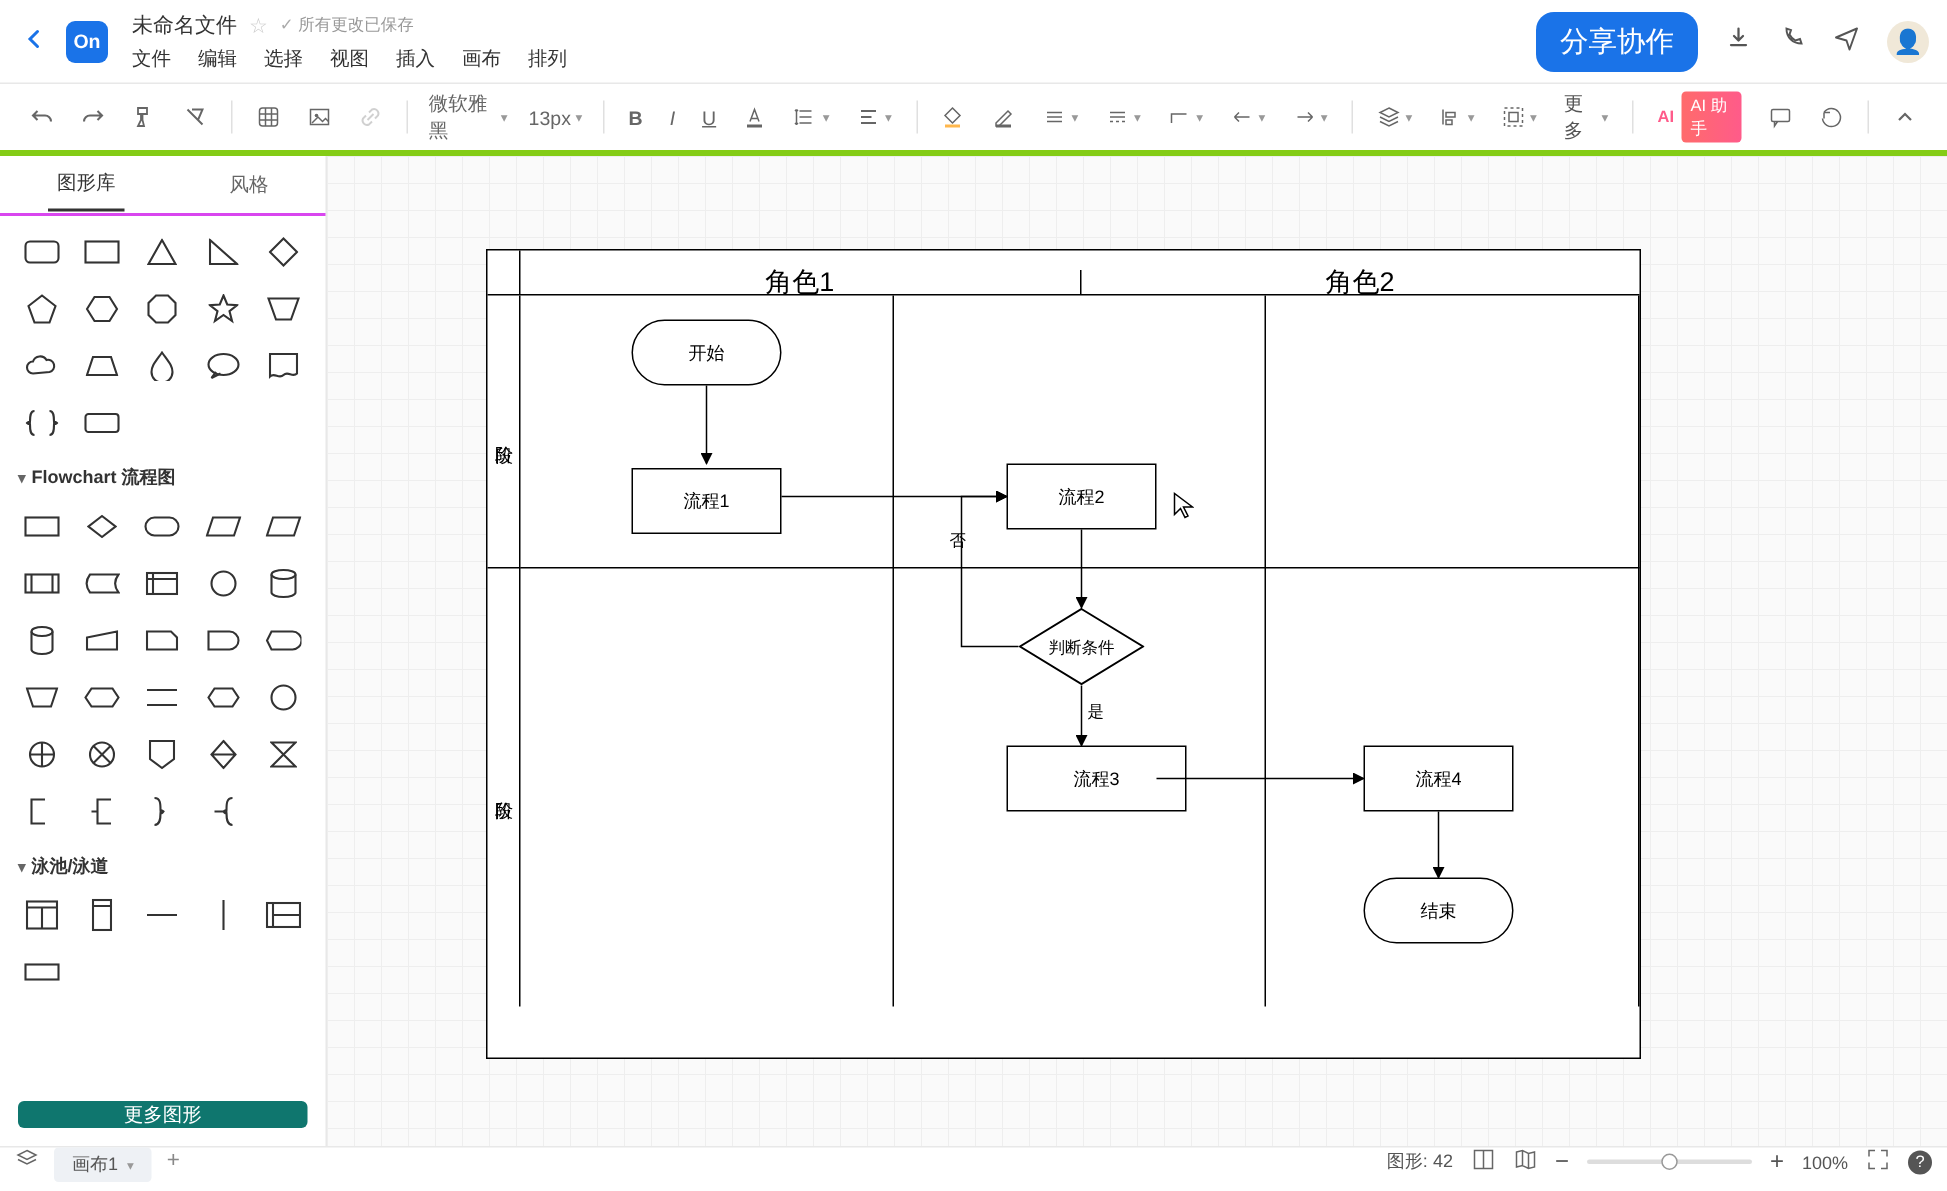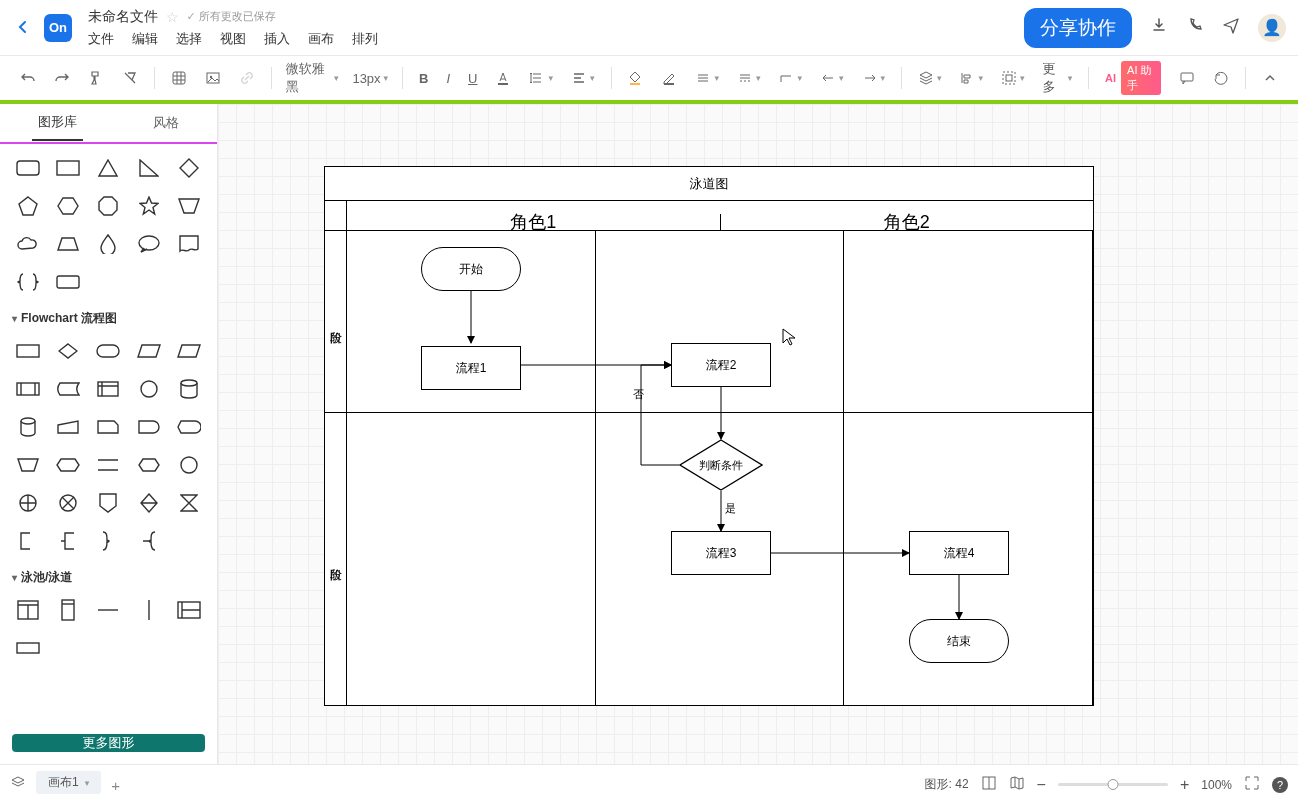--- a/index.html
+++ b/index.html
@@ -73,21 +73,21 @@
 .diamond { position:absolute; width:84px; height:52px; }
 .diamond .d-shape { width:100%; height:100%; }
 .diamond .d-label { position:absolute; inset:0; display:flex; align-items:center; justify-content:center; font-size:11px; }
 
 svg.connector { position:absolute; overflow:visible; pointer-events:none; }
 .edge-label { position:absolute; font-size:11px; color:#000; background:transparent; }
 
 .cursor-ptr { position:absolute; left:782px; top:326px; font-size:16px; color:#000; pointer-events:none; }
 
 
-.statusbar { height:30px; border-top:1px solid #e8e8e8; display:flex; align-items:flex-end; padding:0 10px; font-size:12px; color:#555; gap:10px; background:#fff; }
+.statusbar { height:30px; border-top:1px solid #e8e8e8; display:flex; align-items:flex-start; padding:0 10px; font-size:12px; color:#555; gap:10px; background:#fff; }
 .sheet-tab { background:#eef1f5; padding:3px 12px; border-radius:3px; display:flex; align-items:center; gap:6px; }
 .status-right { margin-left:auto; display:flex; align-items:center; gap:12px; }
 .zoom-track { width:110px; height:3px; background:#ddd; position:relative; border-radius:2px; }
 .zoom-thumb { position:absolute; left:50%; top:-4px; width:11px; height:11px; background:#fff; border:1px solid #999; border-radius:50%; transform:translateX(-50%); }
 
 
 .shapes-scroll::-webkit-scrollbar { width:8px; }
 .shapes-scroll::-webkit-scrollbar-thumb { background:#ccc; border-radius:4px; }
 </style>
 </head>
@@ -596,21 +596,20 @@
           </div>
       </div>
     </div>
     <button class="more-shapes">更多图形</button>
   </div>
 
   <div class="canvas-wrap">
     <div class="grid-bg"></div>
 
     <div class="diagram" style="left:106px; top:62px;">
-      <div class="swim-title">泳道图</div>
       <div class="swim-head-row">
         <div class="phase-head"></div>
         <div class="role-head">角色1</div>
         <div class="role-head">角色2</div>
       </div>
       <div class="swim-body">
         <div class="phase-col">
           <div class="phase-cell" style="flex:0 0 181px">阶段</div>
           <div class="phase-cell">阶段</div>
         </div>
@@ -622,21 +621,21 @@
 
           <div class="node rounded" style="left:74px; top:16px; width:100px; height:44px;">开始</div>
           <div class="node" style="left:74px; top:115px; width:100px; height:44px;">流程1</div>
           <div class="node" style="left:324px; top:112px; width:100px; height:44px;">流程2</div>
           <div class="diamond" style="left:332px; top:208px;">
             <svg class="d-shape" viewBox="0 0 84 52">
                 <path d="M42 1 L83 26 L42 51 L1 26 Z" fill="#fff" stroke="#000" stroke-width="1.3"></path>
               </svg>
             <div class="d-label">判断条件</div>
           </div>
-          <div class="node" style="left:324px; top:300px; width:100px; height:44px;">流程3</div>
+          <div class="node" style="left:324px; top:300px; width:120px; height:44px;">流程3</div>
           <div class="node" style="left:562px; top:300px; width:100px; height:44px;">流程4</div>
           <div class="node rounded" style="left:562px; top:388px; width:100px; height:44px;">结束</div>
 
           <svg class="connector" style="left:0;top:0;width:748px;height:476px;">
             <defs>
                 <marker id="arr" markerWidth="8" markerHeight="8" refX="7" refY="4" orient="auto">
                   <path d="M0 0L8 4L0 8z" fill="#000"></path>
                 </marker>
               </defs>
 

